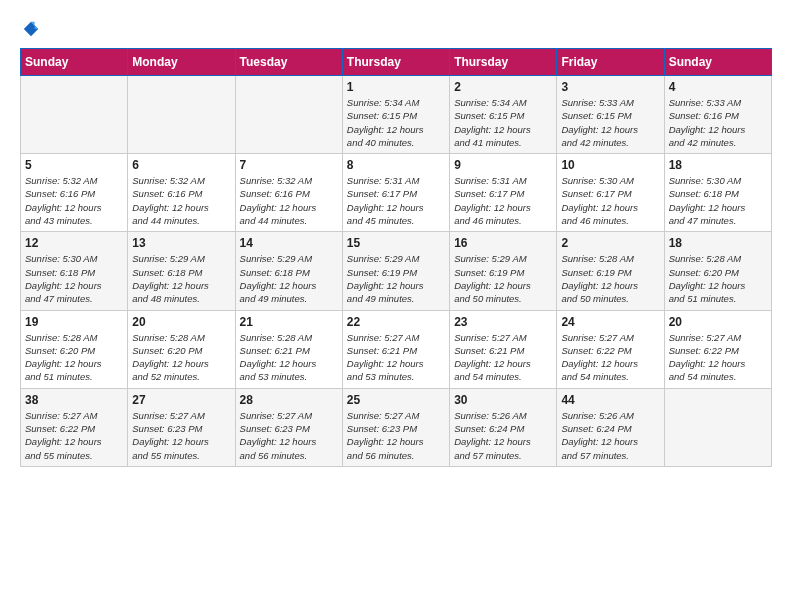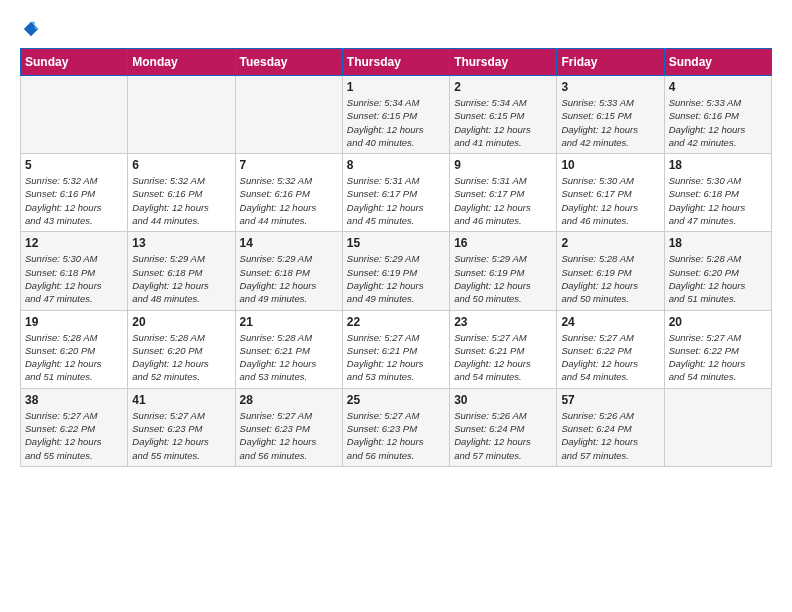--- a/index.html
+++ b/index.html
@@ -317,21 +317,21 @@
       </tr>
       <tr>
         <td>
           <span class="day-number">38</span>
           <div class="day-info" style="white-space: pre-line;">Sunrise: 5:27 AM
 Sunset: 6:22 PM
 Daylight: 12 hours
 and 55 minutes.</div>
         </td>
         <td>
-          <span class="day-number">41</span>
+          <span class="day-number">27</span>
           <div class="day-info" style="white-space: pre-line;">Sunrise: 5:27 AM
 Sunset: 6:23 PM
 Daylight: 12 hours
 and 55 minutes.</div>
         </td>
         <td>
           <span class="day-number">28</span>
           <div class="day-info" style="white-space: pre-line;">Sunrise: 5:27 AM
 Sunset: 6:23 PM
 Daylight: 12 hours
@@ -345,21 +345,21 @@
 and 56 minutes.</div>
         </td>
         <td>
           <span class="day-number">30</span>
           <div class="day-info" style="white-space: pre-line;">Sunrise: 5:26 AM
 Sunset: 6:24 PM
 Daylight: 12 hours
 and 57 minutes.</div>
         </td>
         <td>
-          <span class="day-number">57</span>
+          <span class="day-number">44</span>
           <div class="day-info" style="white-space: pre-line;">Sunrise: 5:26 AM
 Sunset: 6:24 PM
 Daylight: 12 hours
 and 57 minutes.</div>
         </td>
         <td class="empty-cell"></td>
       </tr>
     </tbody>
 </table>
 

